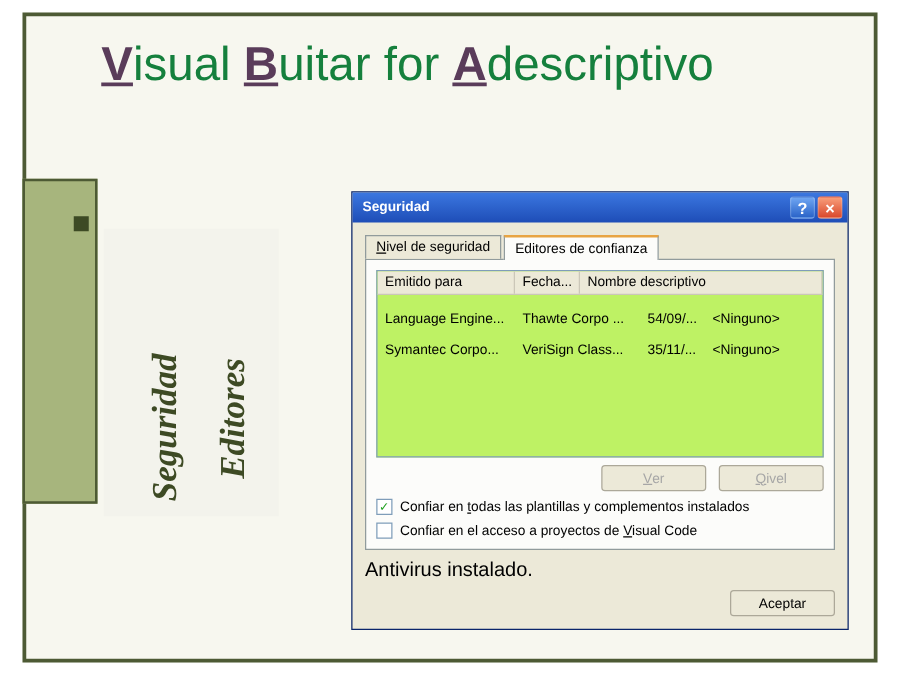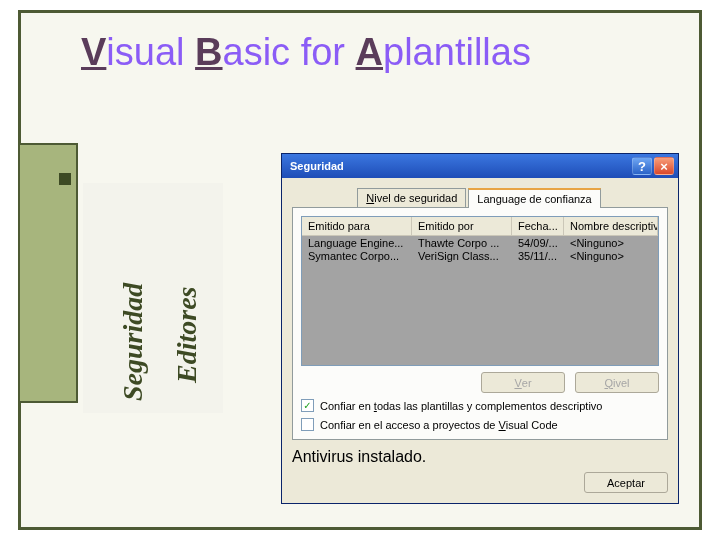--- a/index.html
+++ b/index.html
@@ -22,21 +22,21 @@
   }
   .title {
     position: absolute;
     left: 60px;
     top: 18px;
     font-size: 38px;
     color: #4b394b;
     font-weight: bold;
   }
   .title .v, .title .b, .title .a { color: #5a3c5a; text-decoration: underline; }
-  .title .rest { font-weight: normal; color: #8b5cf6; }
+  .title .rest { font-weight: normal; color: #15803d; }
   .green-box {
     position: absolute;
     left: -3px;
     top: 130px;
     width: 60px;
     height: 260px;
     background: #a7b57d;
     border: 2px solid #4d5a34;
   }
   .vertical-labels {
@@ -94,21 +94,21 @@
   .tbtn {
     width: 20px; height: 18px;
     background: linear-gradient(to bottom,#f89e7a,#d9482c);
     border: 1px solid #fff3; border-radius: 3px;
     color: #fff; font-weight: bold; font-size: 13px;
     display: flex; align-items: center; justify-content: center;
     line-height: 1;
   }
   .tbtn.help { background: linear-gradient(to bottom,#6fa6f2,#2a63c8); }
   .dialog-body { padding: 8px 10px 10px 10px; }
-  .tabs { display: flex; align-items: flex-end; border-bottom: 1px solid #919b9c; height: 22px; justify-content: center; }
+  .tabs { display: flex; align-items: flex-end; border-bottom: 1px solid #919b9c; height: 22px; }
   .tab {
     padding: 3px 8px 3px 8px;
     border: 1px solid #919b9c;
     border-bottom: none;
     background: #ece9d8;
     margin-right: 2px;
     font-size: 11px;
     position: relative;
   }
   .tab.active {
@@ -119,32 +119,32 @@
   .tab .ul { text-decoration: underline; }
   .tab-panel {
     border: 1px solid #919b9c;
     border-top: none;
     background: #fcfcfa;
     padding: 8px;
   }
   .listview {
     width: 100%;
     border: 1px solid #7f9db9;
-    background: #a3a3a3;
+    background: #bef264;
     height: 150px;
     overflow: hidden;
   }
   .lv-headers { display: flex; background: #ece9d8; border-bottom: 1px solid #cbc7b8; }
   .lv-col {
     padding: 3px 6px; font-size: 11px;
     border-right: 1px solid #cbc7b8;
     white-space: nowrap; overflow: hidden;
   }
   .lv-rows { font-size: 11px; }
-  .lv-row { display: flex; padding-top: 1px; }
+  .lv-row { display: flex; padding-top: 13px; }
   .lv-cell { padding: 0 6px; white-space: nowrap; overflow: hidden; text-overflow: ellipsis; }
   .c1 { width: 110px; } .c2 { width: 100px; } .c3 { width: 52px; } .c4 { flex: 1; }
   .btn-row { display: flex; justify-content: flex-end; gap: 10px; margin-top: 6px; }
   .wbtn {
     min-width: 84px; height: 21px;
     background: #ece9d8; border: 1px solid #aca899;
     font-size: 11px; padding: 0 8px;
     display: inline-flex; align-items: center; justify-content: center;
     border-radius: 3px;
   }
@@ -156,21 +156,21 @@
     display: inline-flex; align-items: center; justify-content: center; font-size: 10px; color: #21a121;
   }
   .status { font-size: 16px; margin-top: 8px; }
   .bottom-row { display: flex; justify-content: flex-end; gap: 24px; margin-top: 6px; }
 </style>
 </head>
 <body>
 
 <div class="slide">
   <div class="title">
-    <span class="v">V</span><span class="rest">isual </span><span class="b">B</span><span class="rest">asic for </span><span class="a">A</span><span class="rest">plantillas</span>
+    <span class="v">V</span><span class="rest">isual </span><span class="b">B</span><span class="rest">uitar for </span><span class="a">A</span><span class="rest">descriptivo</span>
   </div>
 
   <div class="green-box"></div>
   <div class="bullet"></div>
 
   <div class="vertical-labels">
     <div class="vlabel seguridad">Seguridad</div>
     <div class="vlabel editores">Editores</div>
   </div>
 
@@ -178,27 +178,26 @@
     <div class="titlebar">
       <span>Seguridad</span>
       <div class="titlebar-buttons">
         <div class="tbtn help">?</div>
         <div class="tbtn">×</div>
       </div>
     </div>
     <div class="dialog-body">
       <div class="tabs">
         <div class="tab"><span class="ul">N</span><span>ivel de seguridad</span></div>
-        <div class="tab active"><span>Language de confianza</span></div>
+        <div class="tab active"><span>Editores de confianza</span></div>
       </div>
       <div class="tab-panel">
         <div class="listview">
           <div class="lv-headers">
             <div class="lv-col c1">Emitido para</div>
-            <div class="lv-col c2">Emitido por</div>
             <div class="lv-col c3">Fecha...</div>
             <div class="lv-col c4">Nombre descriptivo</div>
           </div>
           <div class="lv-rows">
             <div class="lv-row">
               <div class="lv-cell c1">Language Engine...</div>
               <div class="lv-cell c2">Thawte Corpo ...</div>
               <div class="lv-cell c3">54/09/...</div>
               <div class="lv-cell c4">&lt;Ninguno&gt;</div>
             </div>
@@ -215,21 +214,21 @@
               <span class="ul">V</span>
               <span>er</span>
             </div>
           <div class="wbtn disabled">
               <span class="ul">Q</span>
               <span>ivel</span>
             </div>
         </div>
         <div class="check-row">
           <div class="checkbox">✓</div>
-          <span><span>Confiar en </span><span style="text-decoration:underline">t</span><span>odas las plantillas y complementos descriptivo</span></span>
+          <span><span>Confiar en </span><span style="text-decoration:underline">t</span><span>odas las plantillas y complementos instalados</span></span>
         </div>
         <div class="check-row">
           <div class="checkbox"></div>
           <span><span>Confiar en el acceso a proyectos de </span><span style="text-decoration:underline">V</span><span>isual Code</span></span>
         </div>
       </div>
       <div class="status">Antivirus instalado.</div>
       <div class="bottom-row">
         <div class="wbtn">Aceptar</div>
       </div>

